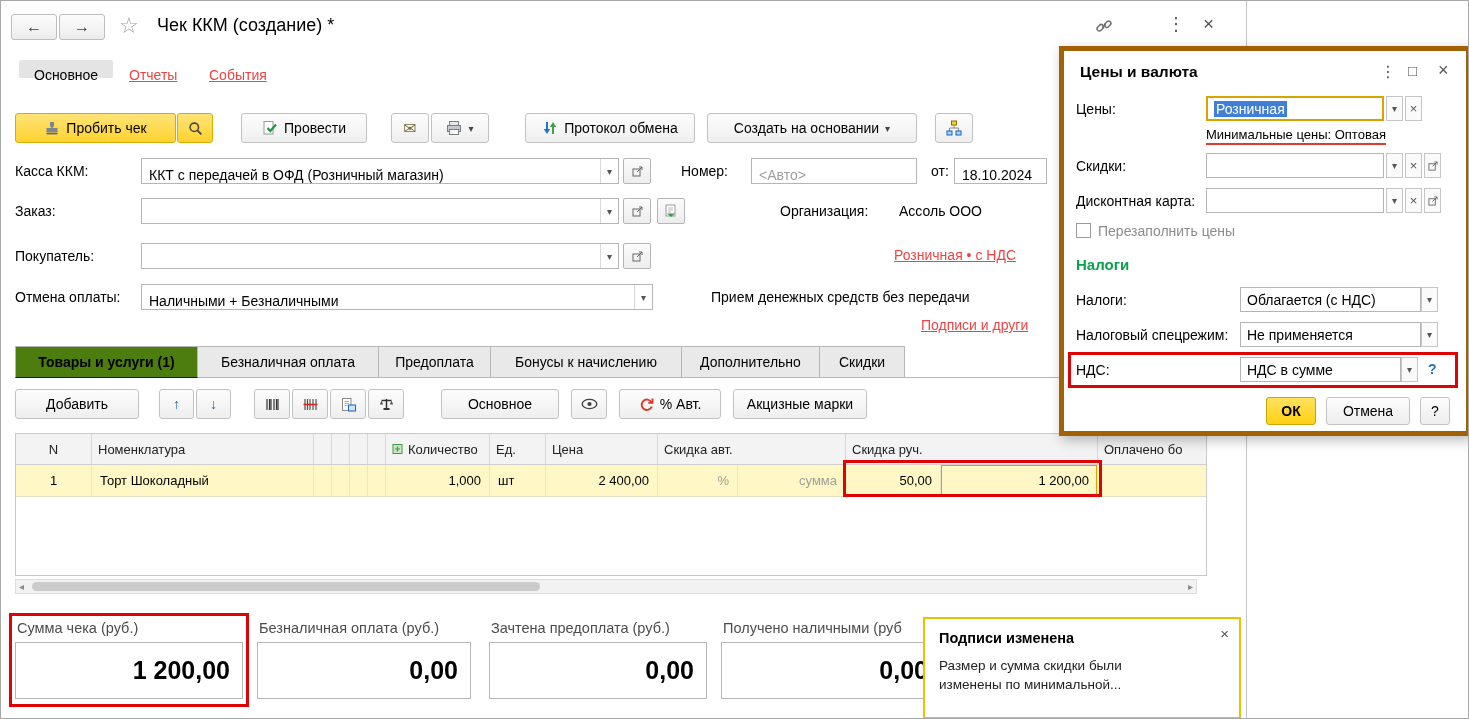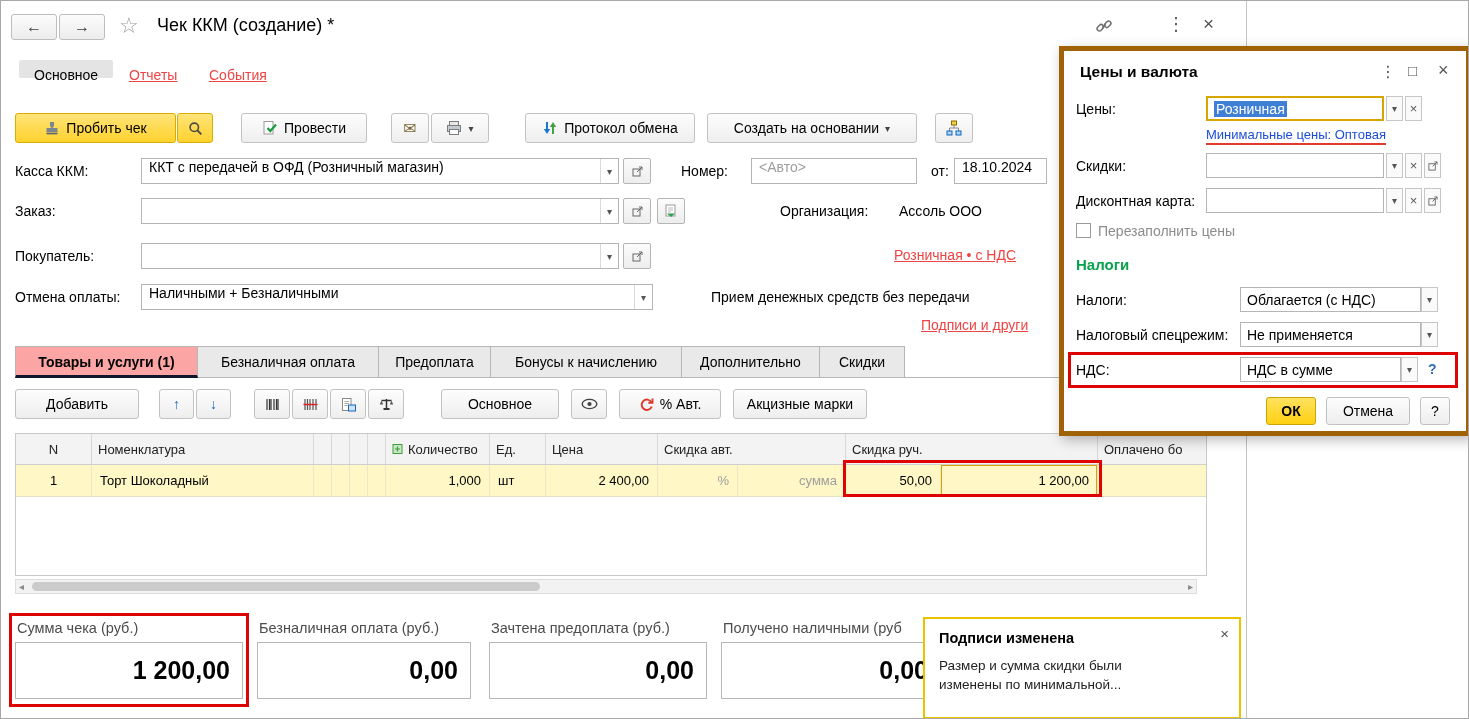--- a/index.html
+++ b/index.html
@@ -11,29 +11,29 @@
   .star{position:absolute;font-size:22px;color:#9f9f9f;cursor:pointer}
   .wtitle{position:absolute;font-size:18px;color:#000;white-space:nowrap}
   .topicon{position:absolute;font-size:17px;color:#555;cursor:pointer;line-height:1}
   .link{position:absolute;color:#ef4444;text-decoration:underline;font-size:14px;cursor:pointer;white-space:nowrap}
   .navtab{position:absolute;height:18px;line-height:30px;padding:0 15px;background:#e4e4e4;border-radius:2px;font-size:14px;cursor:pointer}
   .btn{position:absolute;height:30px;border:1px solid #c2c2c2;border-radius:3px;background:linear-gradient(#fdfdfd,#eeeeee);
        display:flex;align-items:center;justify-content:center;gap:6px;font-size:14px;padding:0 8px;cursor:pointer;box-sizing:border-box;white-space:nowrap}
   .btn-y{background:linear-gradient(#ffe478,#ffd22e);border-color:#d8ad00}
   .ddg{color:#444;font-size:10px}
   .lbl{position:absolute;font-size:14px;white-space:nowrap}
-  .field{position:absolute;height:26px;border:1px solid #b5b5b5;background:#fff;display:flex;align-items:flex-start;box-sizing:border-box;cursor:text}
+  .field{position:absolute;height:26px;border:1px solid #b5b5b5;background:#fff;display:flex;align-items:flex-end;box-sizing:border-box;cursor:text}
   .ftext{flex:1;padding:0 7px;font-size:14px;white-space:nowrap;overflow:hidden}
   .fdd{width:17px;align-self:stretch;display:flex;align-items:center;justify-content:center;color:#555;font-size:10px;border-left:1px solid #d9d9d9;cursor:pointer}
   .sqbtn{position:absolute;width:28px;height:26px;border:1px solid #b5b5b5;border-radius:2px;background:linear-gradient(#fcfcfc,#ededed);
          display:flex;align-items:center;justify-content:center;cursor:pointer;box-sizing:border-box}
   .grey{color:#9e9e9e}
   .stab{position:absolute;height:32px;line-height:31px;text-align:center;font-size:14px;background:#e9e9e9;border:1px solid #b6b6b6;
         box-sizing:border-box;cursor:pointer;z-index:2;overflow:hidden;white-space:nowrap}
-  .stab.active{background:#fca5a5;border-bottom:3px solid #0f172a;font-weight:bold;z-index:4}
+  .stab.active{background:#4d7c0f;border-bottom:1px solid #0f172a;font-weight:bold;z-index:4}
   .tabline{position:absolute;left:14px;top:376px;width:1192px;height:1px;background:#b6b6b6;z-index:1}
   .grid{position:absolute;left:14px;top:432px;width:1192px;height:143px;border:1px solid #c9c9c9;box-sizing:border-box;background:#fff;overflow:hidden}
   .ghead{display:flex;height:30px;background:#f3f3f3;border-bottom:1px solid #cfcfcf}
   .gh{box-sizing:border-box;border-right:1px solid #d8d8d8;font-size:13px;color:#222;display:flex;align-items:center;gap:4px;
       padding:0 6px;overflow:hidden;white-space:nowrap}
   .grow{display:flex;height:31px;background:#fff7c5;border-bottom:1px solid #e4dfc0}
   .gc{box-sizing:border-box;border-right:1px solid #ece7c8;font-size:13px;display:flex;align-items:center;padding:0 8px;overflow:hidden;white-space:nowrap}
   .num{justify-content:flex-end}
   .ctr{justify-content:center}
   .redbox{position:absolute;border:3px solid #de0404;pointer-events:none;z-index:12;box-sizing:border-box}
@@ -50,21 +50,21 @@
   .dialog{position:absolute;left:1058px;top:45px;width:412px;height:390px;background:#fff;border:5px solid #a16207;
           box-shadow:3px 4px 12px rgba(0,0,0,.28);z-index:50;box-sizing:border-box}
   .dtitle{position:absolute;left:16px;top:12px;font-size:15.5px;font-weight:bold}
   .dlbl{position:absolute;font-size:14px;white-space:nowrap}
   .dfield{position:absolute;height:25px;border:1px solid #b5b5b5;background:#fff;box-sizing:border-box;font-size:14px;
           display:flex;align-items:center;padding:0 6px;white-space:nowrap;overflow:hidden;cursor:text}
   .dfocus{border:2px solid #d8a400}
   .dsmall{position:absolute;width:17px;height:25px;border:1px solid #c6c6c6;background:#fafafa;display:flex;align-items:center;
           justify-content:center;font-size:10px;color:#555;box-sizing:border-box;cursor:pointer}
   .sel{background:#3f7fd6;color:#fff;padding:0 2px}
-  .greynote{position:absolute;color:#1d4ed8;font-size:13px;border-bottom:2px solid #e23b2e;padding-bottom:1px;white-space:nowrap}
+  .greynote{position:absolute;color:#000000;font-size:13px;border-bottom:2px solid #e23b2e;padding-bottom:1px;white-space:nowrap}
   .greenhdr{position:absolute;color:#0aa24e;font-weight:bold;font-size:15px}
   .chk{position:absolute;width:15px;height:15px;border:1px solid #9b9b9b;background:#fff;box-sizing:border-box;cursor:pointer}
   .dbtn{position:absolute;height:28px;border:1px solid #c2c2c2;border-radius:3px;background:linear-gradient(#fdfdfd,#ededed);
         font-size:14px;display:flex;align-items:center;justify-content:center;box-sizing:border-box;cursor:pointer}
   .okbtn{background:linear-gradient(#ffe25e,#ffd013);border-color:#c9a50a;font-weight:bold}
   .bluetxt{color:#2e6db4;font-weight:bold}
   svg{display:block}
 </style>
 </head>
 <body>

